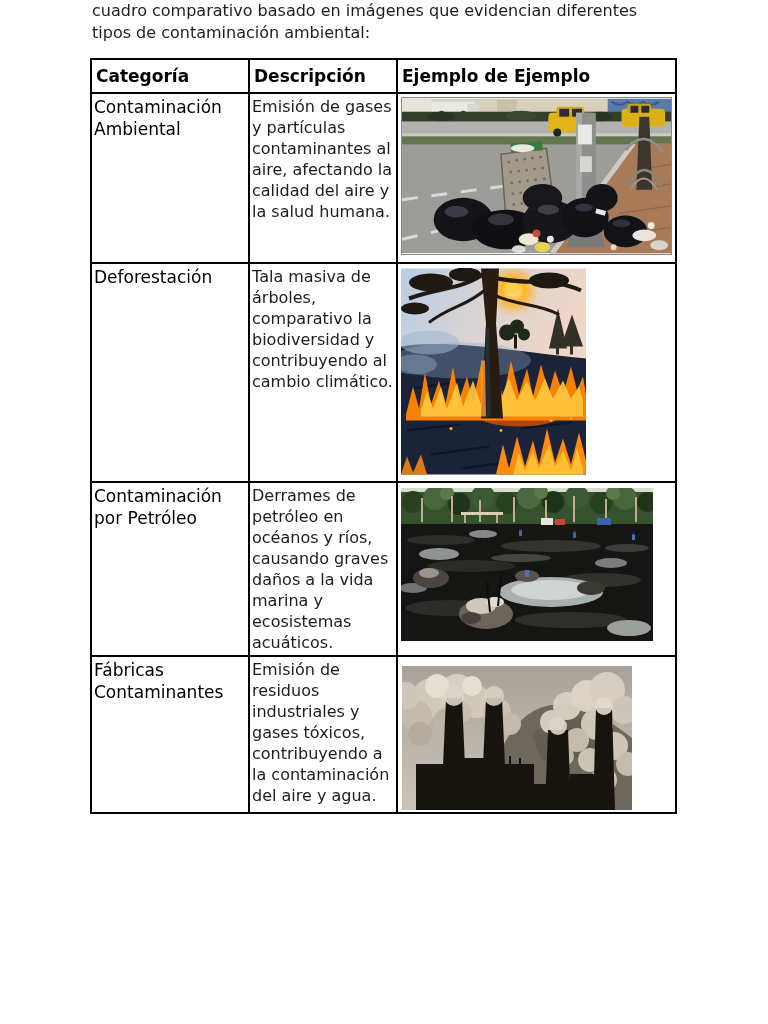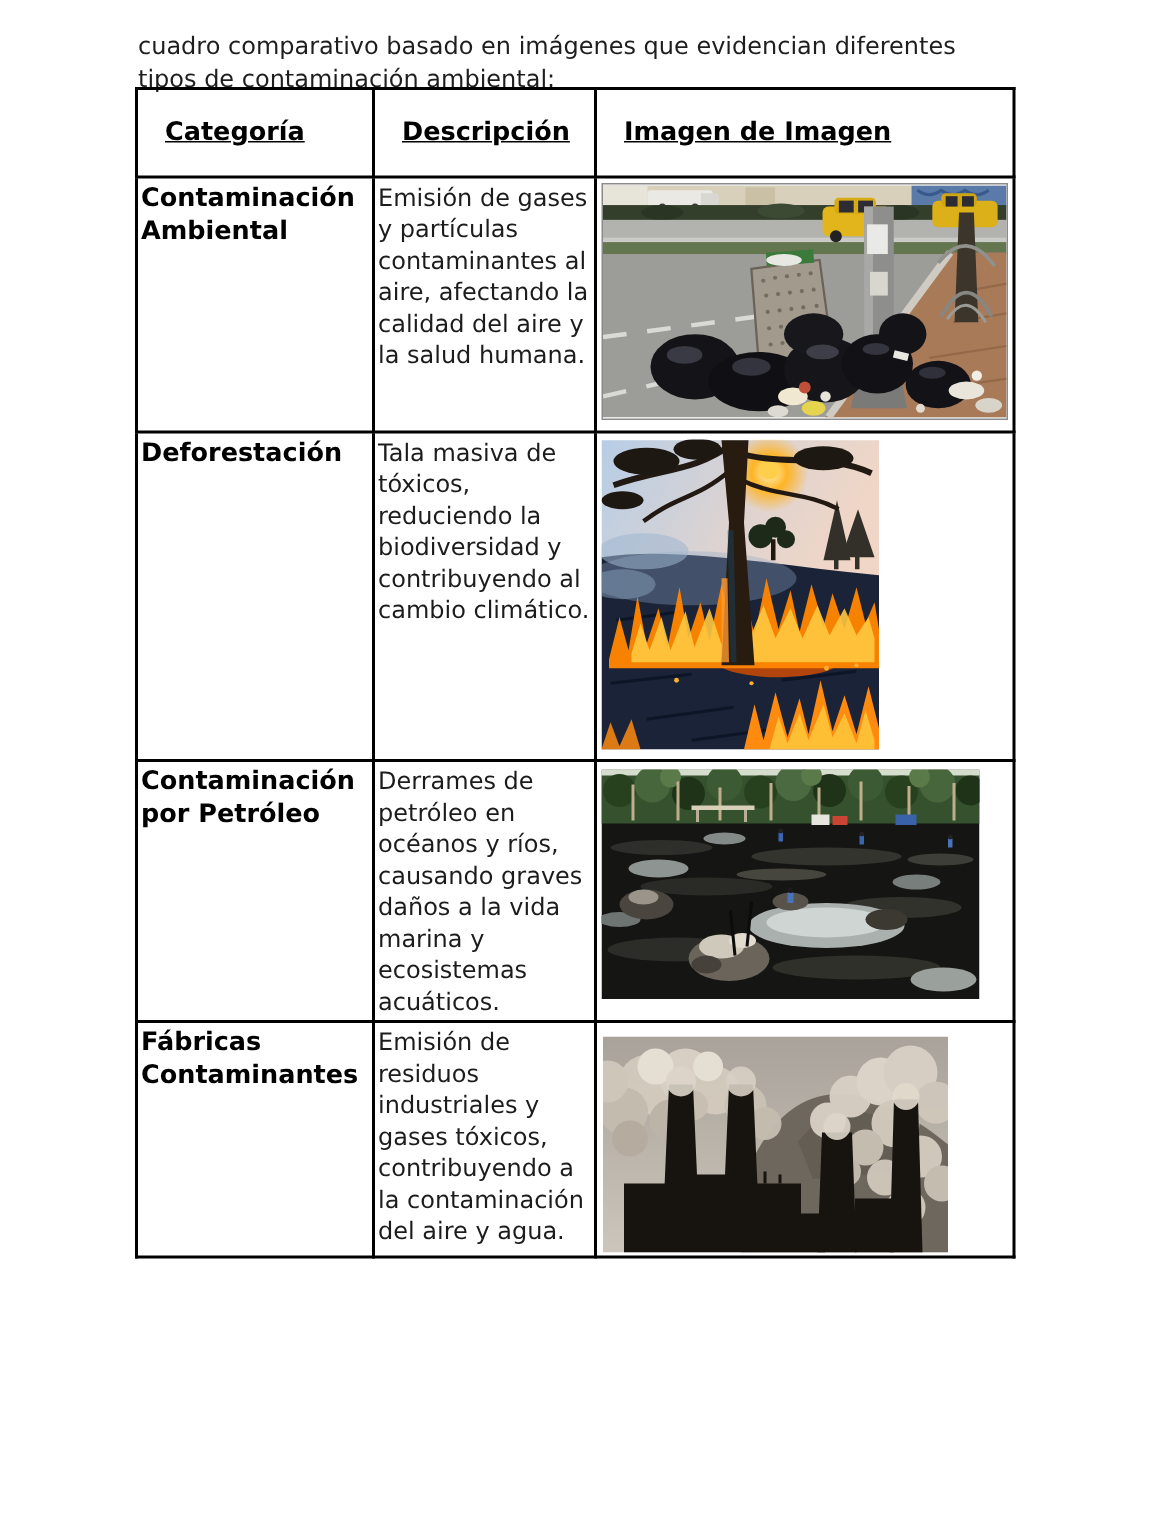--- a/index.html
+++ b/index.html
@@ -1,31 +1,31 @@
 <!DOCTYPE html>
 <html><head>
 <meta charset="utf-8">
 <style>
   * { margin:0; padding:0; box-sizing:border-box; }
   html,body { background:#ffffff; }
   body { width:768px; height:1024px; font-family:"DejaVu Sans", sans-serif; color:#1c1c1c; }
   .page { position:relative; width:768px; height:1024px; background:#ffffff; overflow:hidden; }
 
-  .intro { position:absolute; left:92px; top:20px; width:588px;
+  .intro { position:absolute; left:92px; top:0; width:588px;
            font-size:16px; line-height:22px; color:#1e1e1e; }
 
   table.cmp { position:absolute; left:90px; top:58px; width:585px;
               border-collapse:collapse; table-layout:fixed; }
   .cmp th, .cmp td { border:2px solid #000; vertical-align:top; text-align:left;
                      padding:2px 1px 2px 2px; font-size:16px; line-height:21px; color:#1c1c1c; }
   .cmp col.c1 { width:158px; }
   .cmp col.c2 { width:148px; }
   .cmp col.c3 { width:279px; }
-  .cmp th { height:34px; vertical-align:middle; font-size:17px; font-weight:bold; color:#000; padding:18px;text-decoration:underline; }
-  .cat { font-weight:bold; font-size:17px; line-height:22px; color:#000; }
+  .cmp th { height:34px; vertical-align:middle; font-size:17px; font-weight:bold; color:#000; padding:4px; }
+  .cat { font-weight:normal; font-size:17px; line-height:22px; color:#000; }
   tr.r1 > td { height:170px; }
   tr.r2 > td { height:219px;border-radius:14px; }
   tr.r3 > td { height:128px; }
   tr.r4 > td { height:120px; }
   td.img-cell { padding:2px 2px; }
   .photo { display:block; }
   .ph1 { width:271px; height:158px; margin:1px 0 0 1px; border:1px solid #8a8a8a; }
   .ph2 { width:185px; height:207px; margin:2px 0 0 1px; }
   .ph3 { width:252px; height:153px; margin:3px 0 0 1px; }
   .ph4 { width:230px; height:144px; margin:7px 0 0 2px; }
@@ -40,21 +40,21 @@
   <table class="cmp">
     <colgroup>
         <col class="c1">
         <col class="c2">
         <col class="c3">
       </colgroup>
     <tbody>
         <tr>
       <th>Categoría</th>
       <th>Descripción</th>
-      <th>Imagen de Imagen</th>
+      <th>Ejemplo de Ejemplo</th>
     </tr>
 
     <tr class="r1">
       <td><span class="cat">Contaminación Ambiental</span></td>
       <td>Emisión de gases y partículas contaminantes al aire, afectando la calidad del aire y la salud humana.</td>
       <td class="img-cell">
         <svg class="photo ph1" viewBox="0 0 272 156" role="img" aria-label="Calle urbana con bolsas de basura negras y residuos esparcidos junto a una caneca metálica y un poste; taxis amarillos al fondo">
           <rect x="0" y="0" width="272" height="156" fill="#9c9c98"></rect>
           <rect x="0" y="0" width="272" height="16" fill="#d8d0ba"></rect>
           <rect x="0" y="0" width="30" height="15" fill="#e7e4da"></rect>
@@ -167,21 +167,21 @@
             <circle cx="252" cy="128" r="3.5" fill="#f2eee4"></circle>
             <circle cx="214" cy="150" r="3" fill="#e2dcd0"></circle>
             <rect x="196" y="112" width="10" height="5" fill="#e8e8e0" transform="rotate(14 201 114)"></rect>
           </g>
         </svg>
       </td>
     </tr>
 
     <tr class="r2">
       <td><span class="cat">Deforestación</span></td>
-      <td>Tala masiva de tóxicos, reduciendo la biodiversidad y contribuyendo al cambio climático.</td>
+      <td>Tala masiva de árboles, comparativo la biodiversidad y contribuyendo al cambio climático.</td>
       <td class="img-cell">
         <svg class="photo ph2" viewBox="0 0 185 206" role="img" aria-label="Incendio forestal con llamas anaranjadas quemando la vegetación alrededor del tronco de un árbol">
           <defs>
             <linearGradient id="sky2" x1="0" y1="0" x2="1" y2="0.3">
               <stop offset="0" stop-color="#b6cde6"></stop>
                   <stop offset="0.55" stop-color="#dcd3d2"></stop>
                   <stop offset="1" stop-color="#f0d6c6"></stop>
             </linearGradient>
             <radialGradient id="sun2" cx="0.5" cy="0.5" r="0.5">
               <stop offset="0" stop-color="#fff0b8"></stop>

